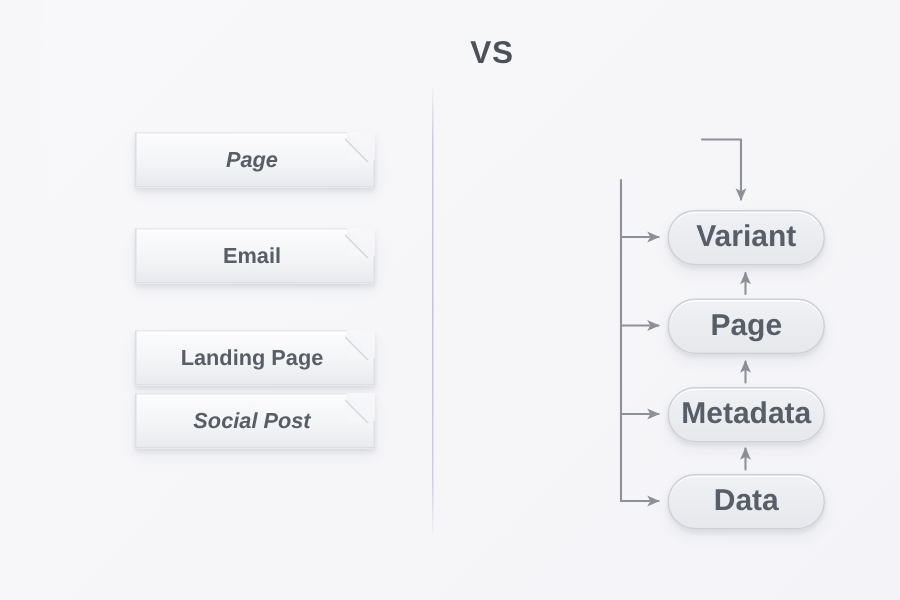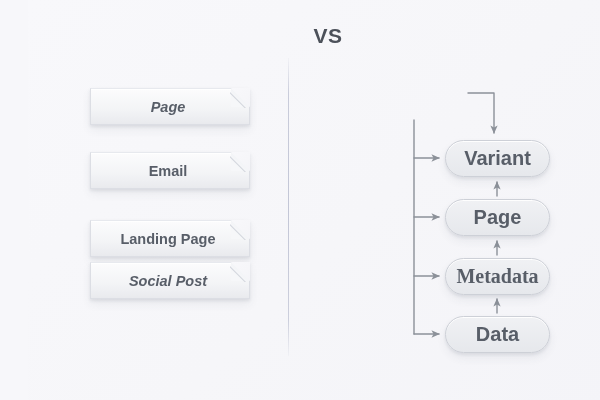--- a/index.html
+++ b/index.html
@@ -242,21 +242,21 @@
   </svg>
 
 
   <div id="pills-host">
       <div class="pill" style="top: 140px;">
         <span>Variant</span>
       </div>
       <div class="pill" style="top: 199px;">
         <span>Page</span>
       </div>
-      <div class="pill" style="top: 258px; font-family: Liberation Serif, serif;">
+      <div class="pill" style="top: 258px;">
         <span>Metadata</span>
       </div>
       <div class="pill" style="top: 316px;">
         <span>Data</span>
       </div>
     </div>
 
 </div>
 
 </body></html>

